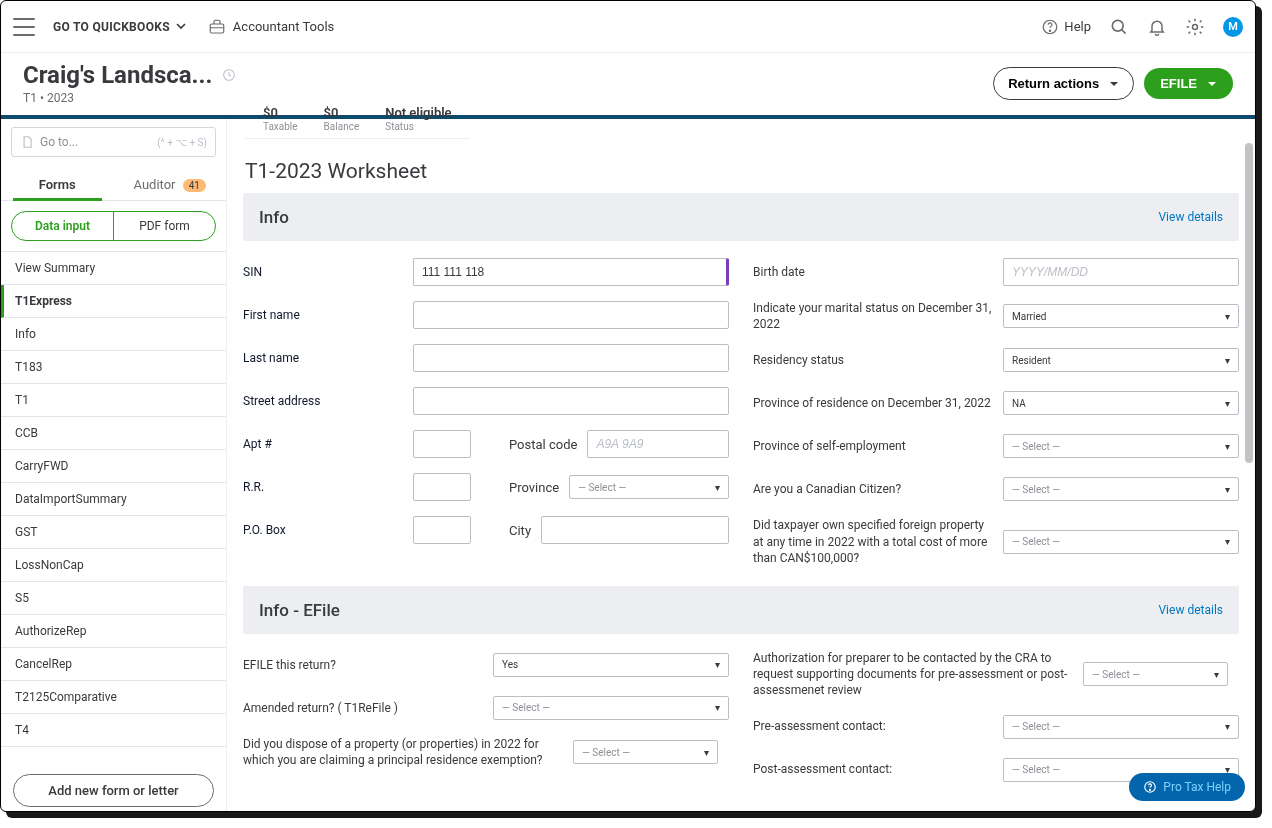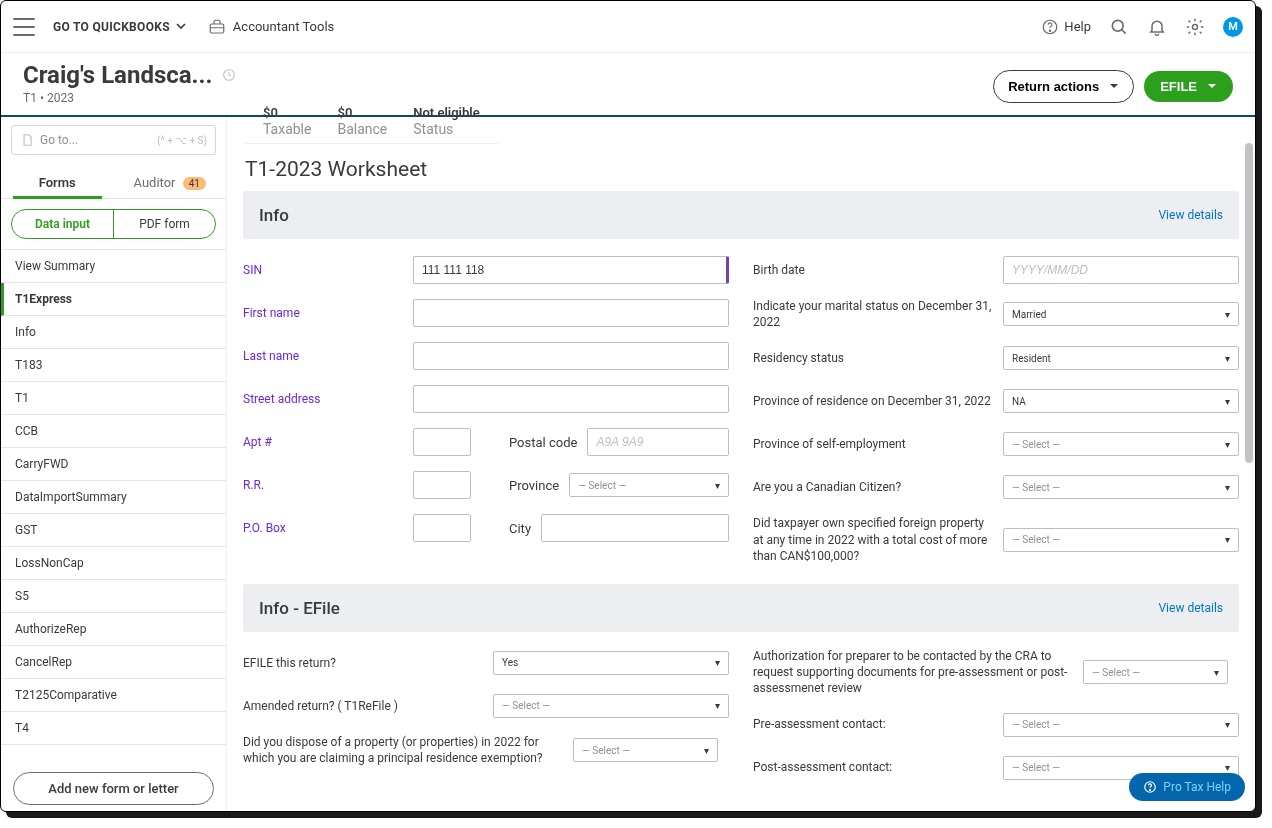--- a/index.html
+++ b/index.html
@@ -37,39 +37,39 @@
   .go-qb { font-size:12px; font-weight:700; letter-spacing:0.3px; color:#393a3d; display:flex; align-items:center; cursor:pointer;}
   .chev { margin-left:6px; }
   .acct-tools { display:flex; align-items:center; margin-left:22px; color:#393a3d; font-size:13px; cursor:pointer;}
   .acct-tools svg { margin-right:7px; }
   .top-right { margin-left:auto; display:flex; align-items:center; gap:18px; }
   .help-wrap { display:flex; align-items:center; gap:5px; cursor:pointer; color:#393a3d; font-size:13px;}
   .icon-btn { cursor:pointer; color:#6b6c72; display:flex; align-items:center; justify-content:center;}
   .avatar-badge { width:20px; height:20px; border-radius:50%; background:#0097e6; color:#fff; font-size:11px; font-weight:600; display:flex; align-items:center; justify-content:center;}
 
   
-  .header-row { padding: 8px 22px 10px 22px; border-bottom:2px solid #0c4a6e; display:flex; align-items:center;}
+  .header-row { padding: 8px 22px 10px 22px; border-bottom:4px solid #0c4a6e; display:flex; align-items:flex-start;}
   .client-title { font-size:24px; font-weight:700; color:#393a3d; display:flex; align-items:center; gap:8px;}
   .subtitle { font-size:12px; color:#6b6c72; margin-top:2px;}
   .actions { margin-left:auto; display:flex; gap:10px; align-items:center; margin-top:6px;}
   .btn-outline { border:1px solid #393a3d; background:#fff; padding:8px 14px; border-radius:18px; font-size:13px; font-weight:600; display:flex; align-items:center; gap:10px; cursor:pointer;}
   .btn-primary { background:#2ca01c; color:#fff; padding:8px 16px; border-radius:18px; font-size:13px; font-weight:700; display:flex; align-items:center; gap:10px; border:none; cursor:pointer;}
 
   .content { display:flex; height: calc(100% - 52px - 58px); }
 
   
   .left-panel { width:226px; border-right:1px solid #eee; display:flex; flex-direction:column; }
   .goto-row { padding:8px 10px 6px 10px; }
   .goto-input { width:100%; height:30px; border:1px solid #d4d7dc; border-radius:3px; display:flex; align-items:center; padding:0 8px; font-size:12px; color:#8d9096;}
   .goto-input .ph { flex:1; color:#8d9096; margin-left:6px;}
   .goto-input .sc { font-size:10px; color:#babec5;}
 
   .summary-row { padding:6px 18px 6px 18px; border-bottom:1px solid #eee; display:flex; gap:26px; position:absolute; left:244px; top:98px;}
   .summary-row .itm .val { font-size:13px; font-weight:600; color:#393a3d;}
-  .summary-row .itm .lab { font-size:14px; color:#8d9096; margin-top:1px;}
+  .summary-row .itm .lab { font-size:10px; color:#8d9096; margin-top:1px;}
 
   .tabs-row { display:flex; border-bottom:1px solid #e3e5e8; margin-top:4px;}
   .tab { flex:1; text-align:center; padding:10px 0 8px 0; font-size:13px; color:#6b6c72; cursor:pointer; position:relative;}
   .tab.active { color:#393a3d; font-weight:600;}
   .tab.active::after { content:""; position:absolute; left:12px; right:12px; bottom:-1px; height:3px; background:#2ca01c;}
   .tab .count { background:#fdba74; color:#393a3d; font-size:10px; padding:1px 6px; border-radius:8px; margin-left:4px;}
 
   .toggle-row { padding:10px; }
   .toggle { display:flex; border:1px solid #2ca01c; border-radius:18px; overflow:hidden; height:30px;}
   .toggle .opt { flex:1; display:flex; align-items:center; justify-content:center; font-size:12px; cursor:pointer;}
@@ -88,21 +88,21 @@
   .main-inner { padding:40px 16px 0 16px;}
   .main-title { font-size:21px; color:#393a3d; margin-bottom:10px; padding-left:2px;}
 
   .section-hdr { background:#eceef1; padding:14px 16px; display:flex; align-items:center; border-radius:2px;}
   .section-hdr h3 { font-size:17px; font-weight:500; color:#393a3d;}
   .view-det { margin-left:auto; color:#0077c5; font-size:12px; cursor:pointer;}
 
   .form-grid { display:flex; padding:16px 0 20px 0; gap:24px;}
   .col { flex:1; display:flex; flex-direction:column; gap:13px;}
   .field-row { display:flex; align-items:center; gap:10px; min-height:30px;}
-  .field-row .lab { width:160px; font-size:12px; color:#6d28d9; line-height:1.35;}
+  .field-row .lab { width:160px; font-size:12px; color:#0f172a; line-height:1.35;}
   .field-row .labwide { width:240px; font-size:12px; color:#393a3d; line-height:1.35;}
   .field-row .ctrl { flex:1; }
   .inp { width:100%; height:28px; border:1px solid #babec5; border-radius:2px; padding:0 8px; font-size:12px; color:#393a3d;}
   .inp.focus { border-right:3px solid #7a3db8;}
   .inp::placeholder { color:#babec5; font-style:italic;}
   .sel { width:100%; height:24px; border:1px solid #babec5; border-radius:2px; display:flex; align-items:center; padding:0 8px; font-size:10px; color:#393a3d; cursor:pointer; background:#fff;}
   .sel .caret { margin-left:auto; color:#393a3d;}
   .sel.placeholder { color:#8d9096;}
   .small-inp { width:58px; height:28px; border:1px solid #babec5; border-radius:2px;}
 

